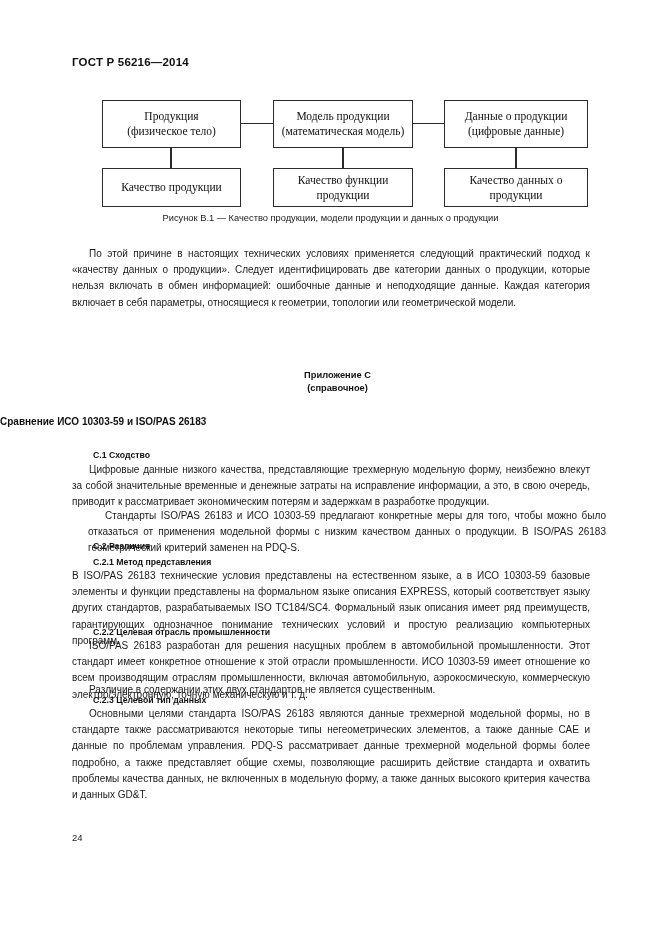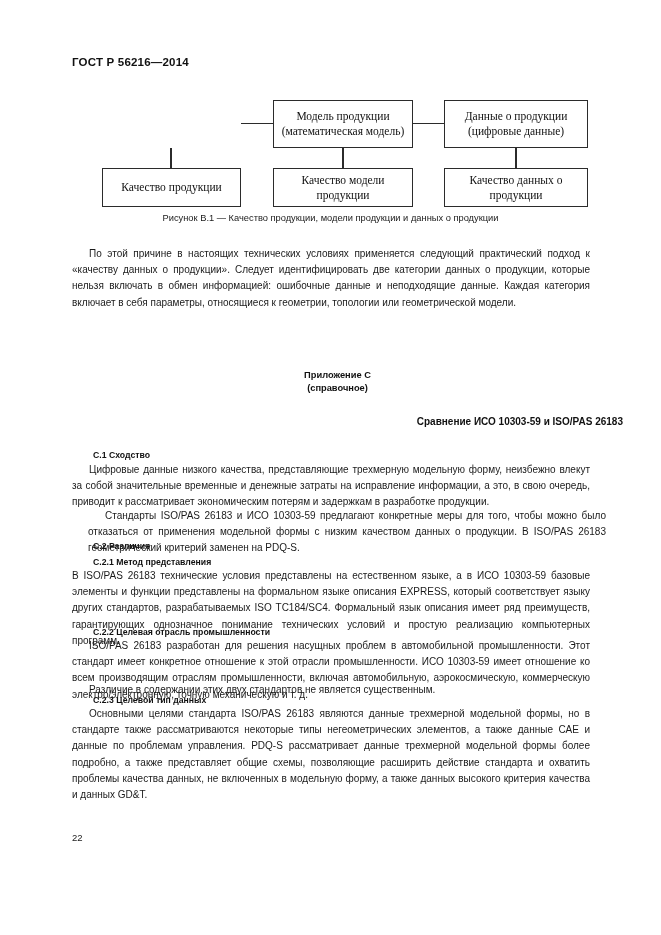--- a/index.html
+++ b/index.html
@@ -121,21 +121,21 @@
     font-weight: bold;
     color: #111;
     line-height: 1.42;
   }
   #annex-head { top: 369px; padding-left: 7px; }
   #annex-title {
     position: absolute;
     left: 0;
     width: 623px;
     top: 416px;
-    text-align: right;
+    text-align: left;
     font-size: 10px;
     font-weight: bold;
     color: #111;
   }
 
   .sec-head {
     position: absolute;
     left: 93px;
     font-size: 8.7px;
     font-weight: bold;
@@ -166,20 +166,26 @@
 </style>
 </head>
 <body>
 
 <div class="page">
 
   <div class="doc-header">ГОСТ Р 56216—2014</div>
 
   <div class="figure">
 
+    <div class="dbox" id="box-product">
+      <div>
+        <span>Продукция</span>
+        <span>(физическое тело)</span>
+      </div>
+    </div>
 
     <div class="dbox" id="box-model">
       <div>
         <span>Модель продукции</span>
         <span>(математическая модель)</span>
       </div>
     </div>
 
     <div class="dbox" id="box-data">
       <div>
@@ -189,21 +195,21 @@
     </div>
 
     <div class="dbox" id="box-product-q">
       <div>
         <span>Качество продукции</span>
       </div>
     </div>
 
     <div class="dbox" id="box-model-q">
       <div>
-        <span>Качество модели</span>
+        <span>Качество функции</span>
         <span>продукции</span>
       </div>
     </div>
 
     <div class="dbox" id="box-data-q">
       <div>
         <span>Качество данных о</span>
         <span>продукции</span>
       </div>
     </div>
@@ -249,15 +255,15 @@
   </div>
   <div class="body-block" id="para-c22b">
     <p>Различие в содержании этих двух стандартов не является существенным.</p>
   </div>
 
   <div class="sec-head" id="h-c23">С.2.3 Целевой тип данных</div>
   <div class="body-block" id="para-c23">
     <p>Основными целями стандарта ISO/PAS 26183 являются данные трехмерной модельной формы, но в стандарте также рассматриваются некоторые типы негеометрических элементов, а также данные CAE и данные по проблемам управления. PDQ-S рассматривает данные трехмерной модельной формы более подробно, а также представляет общие схемы, позволяющие расширить действие стандарта и охватить проблемы качества данных, не включенных в модельную форму, а также данных высокого критерия качества и данных GD&amp;T.</p>
   </div>
 
-  <div class="page-number">22</div>
+  <div class="page-number">24</div>
 
 </div>
 
 </body></html>

